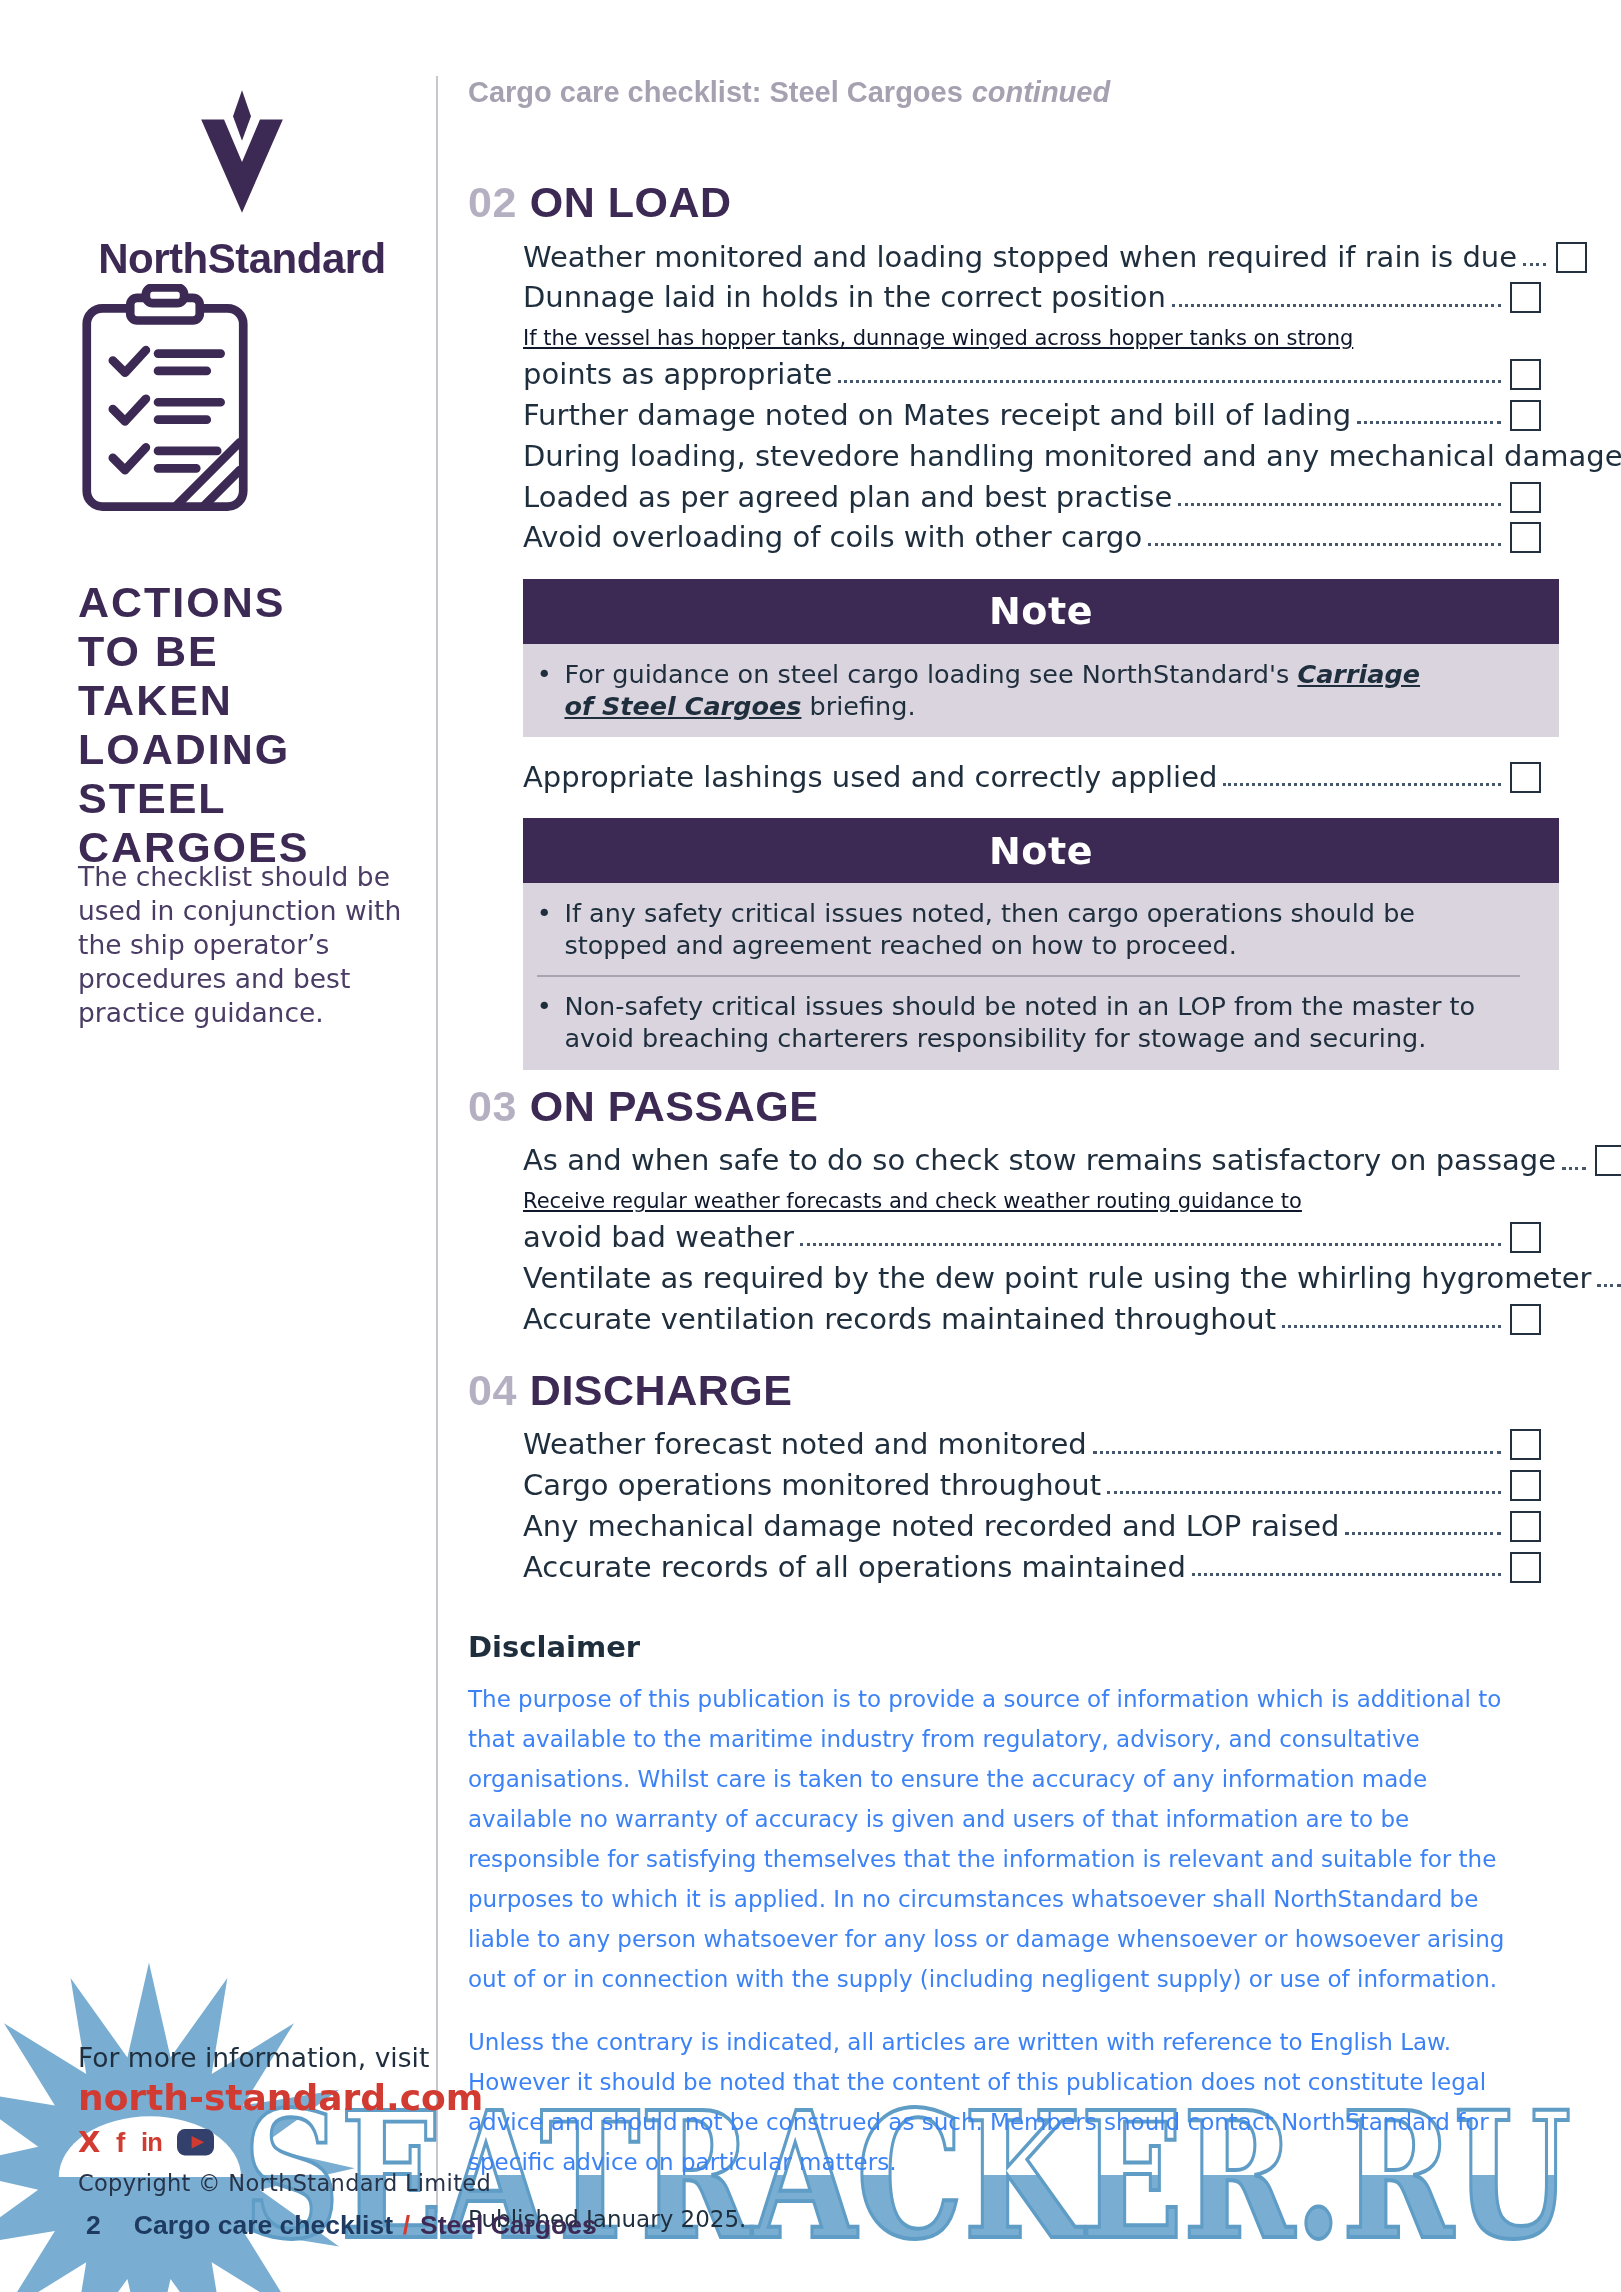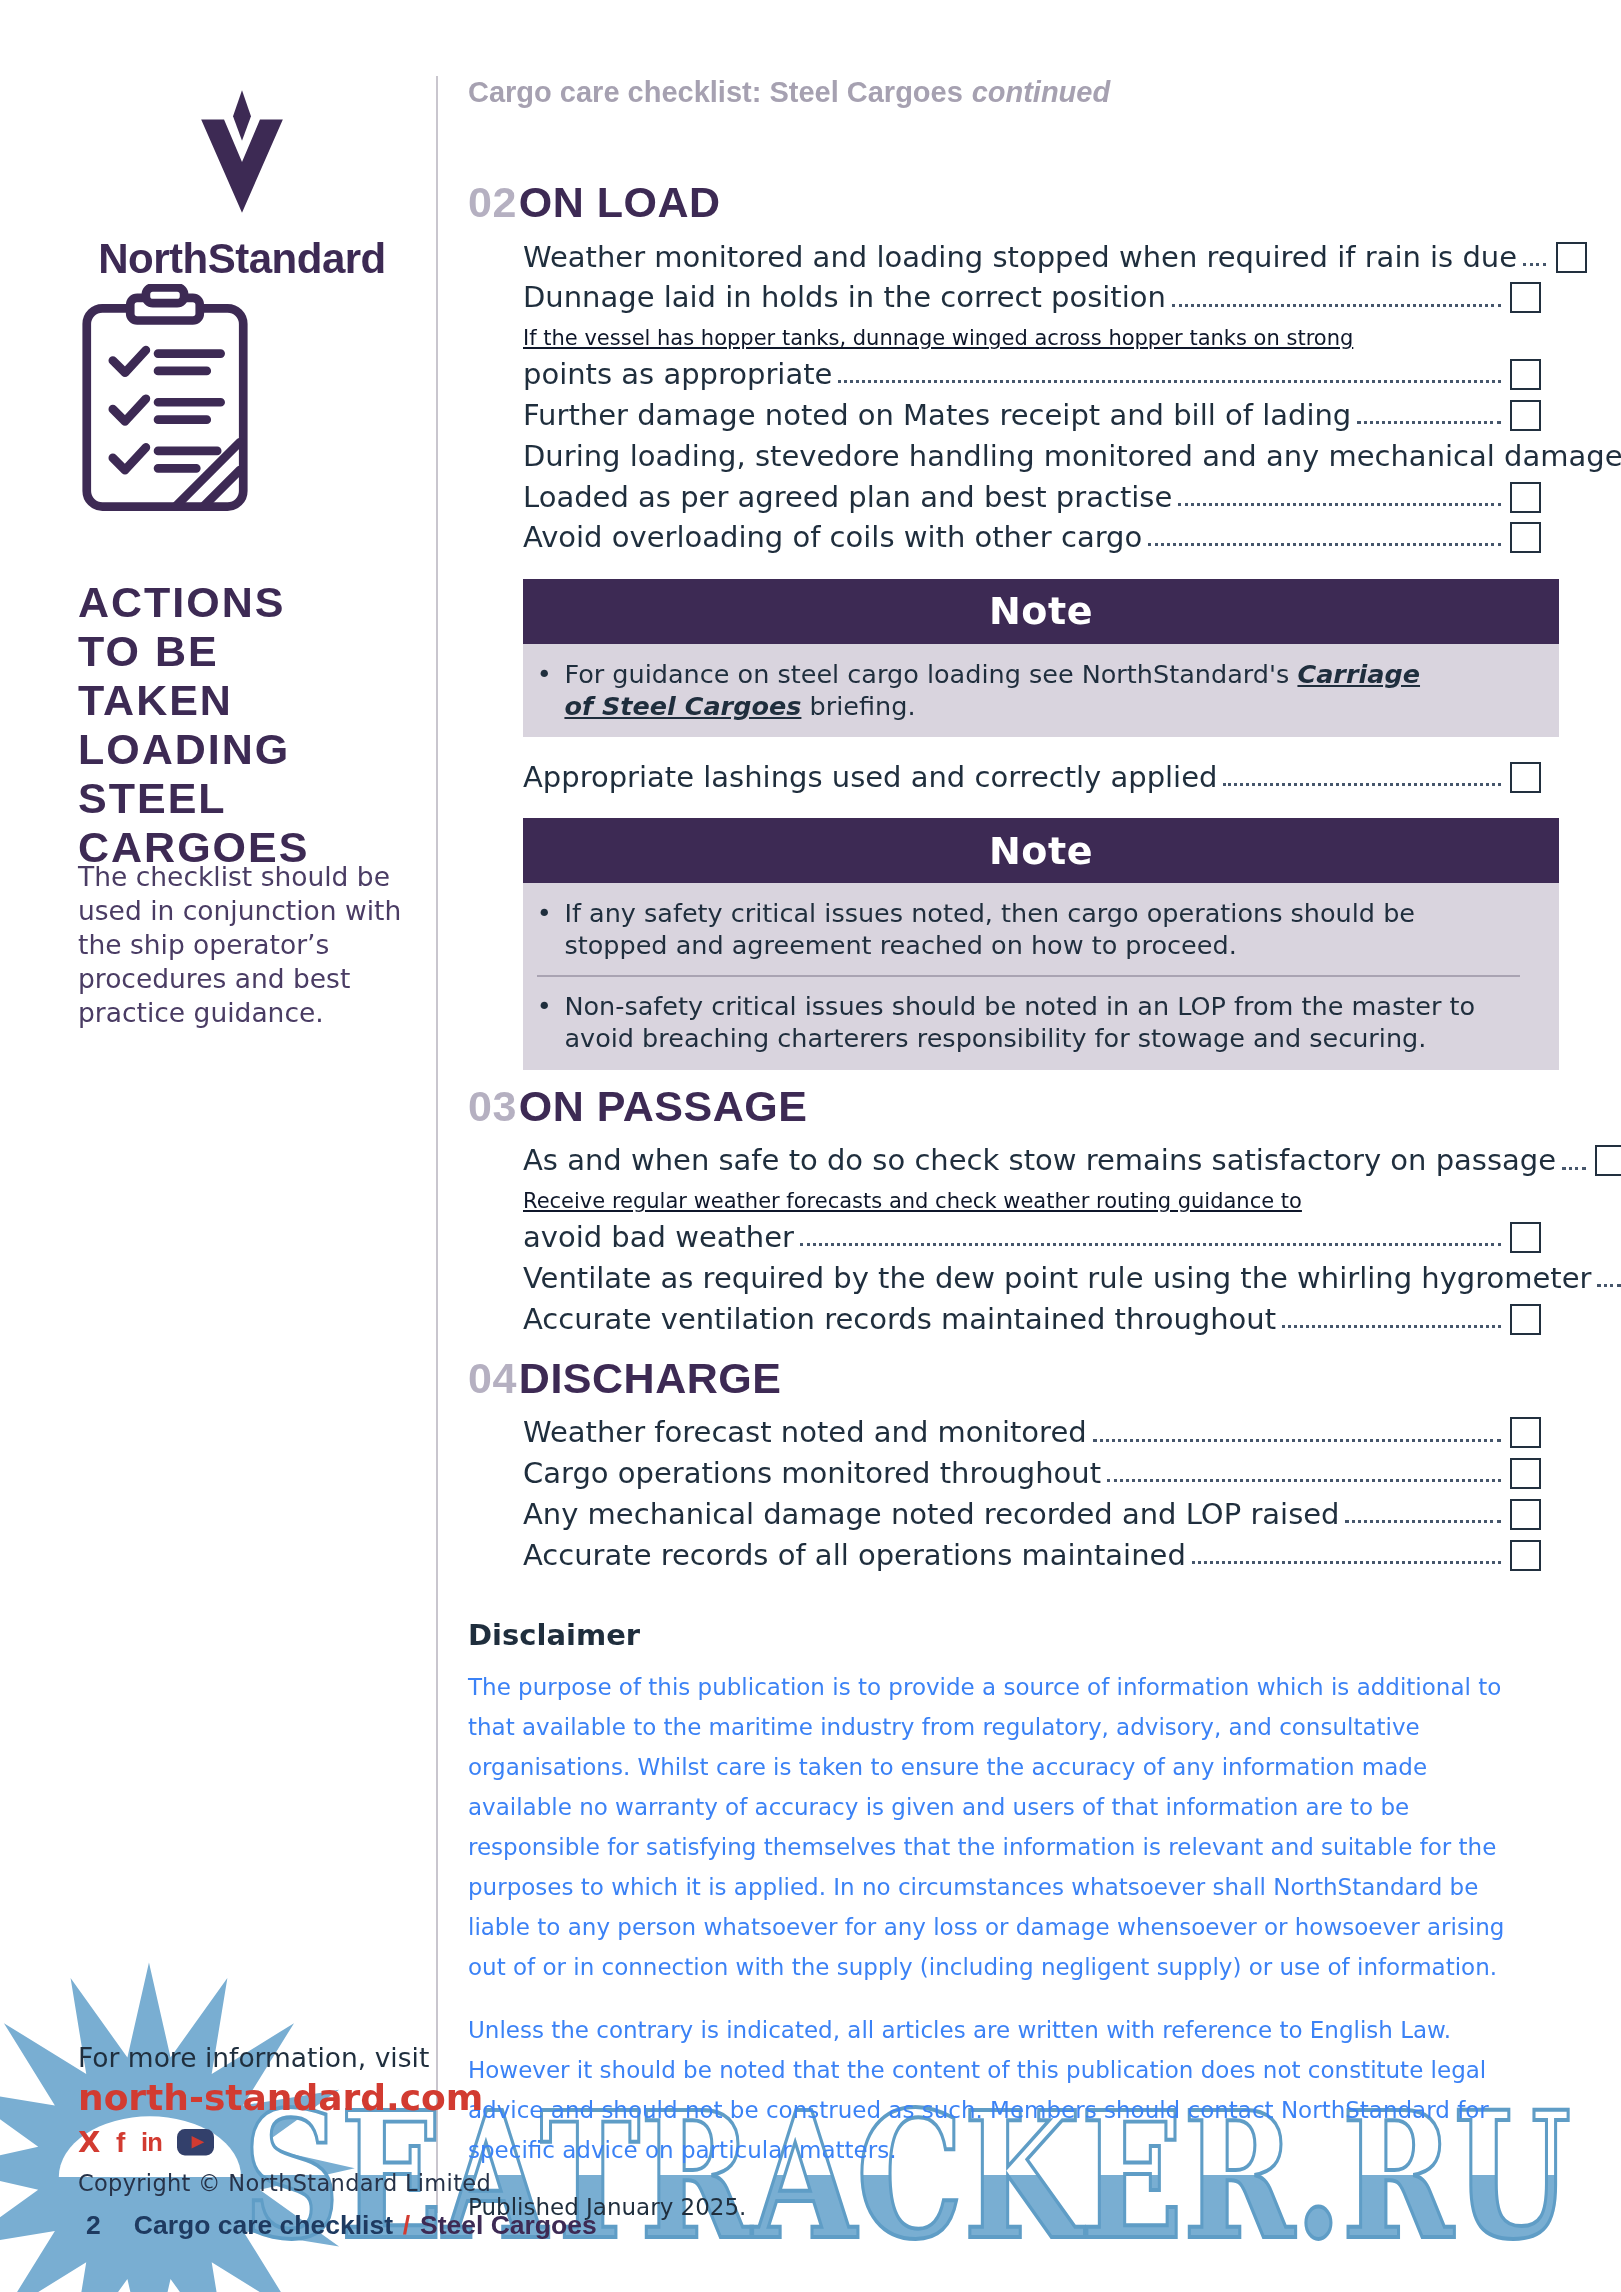--- a/index.html
+++ b/index.html
@@ -17,24 +17,24 @@
   .clipboard{position:absolute;top:208px;left:0;}
   .side-heading{position:absolute;top:502px;left:0;font-family:"Liberation Sans",sans-serif;
                 font-weight:800;font-size:43px;line-height:49px;color:#3d2a54;letter-spacing:2px;}
   .side-desc{position:absolute;top:784px;left:0;width:341px;font-size:26.5px;line-height:34px;color:#4a3c64;}
 
   
   .main{position:absolute;left:468px;top:76px;width:1091px;}
   .doc-header{font-family:"Liberation Sans",sans-serif;font-size:29px;font-weight:700;color:#a6a1b1;}
   .doc-header .cont{font-style:italic;margin-left:8.8px;font-weight:700;}
   .section-h{margin:69px 0 0 0;font-family:"Liberation Sans",sans-serif;font-size:43px;line-height:49px;
-             font-weight:800;color:#3d2a54;letter-spacing:0.5px;display:flex;gap:2px;}
+             font-weight:800;color:#3d2a54;letter-spacing:0.5px;display:flex;gap:13px;}
   .section-h .num{color:#b5b0c1;}
   .section-h.tight{margin-top:11.8px;}
-  .section-h.mid{margin-top:19px;}
+  .section-h.mid{margin-top:31px;}
   .items{margin:13.7px 0 0 55px;padding-right:17.6px;}
   .row{display:flex;align-items:flex-end;margin-bottom:8.8px;}
   .lbl{font-size:29px;line-height:32px;white-space:nowrap;color:#1f2e3d;}
   .l1{font-size:21px;line-height:33px;margin-bottom:2.9px;color:#0f172a;text-decoration:underline;}
   .dots{flex:1;border-bottom:3.1px dotted #46566b;margin:0 9.8px 6.9px 5.9px;min-width:23.5px;}
   .cbx{width:31px;height:31px;border:2.9px solid #22303f;background:#fff;box-sizing:border-box;flex:none;}
   .solo-row{margin:23.5px 0 0 55px;padding-right:17.6px;}
 
   .note{margin:25.5px 0 0 55px;width:1036px;}
   .note.second{margin-top:25.5px;}

